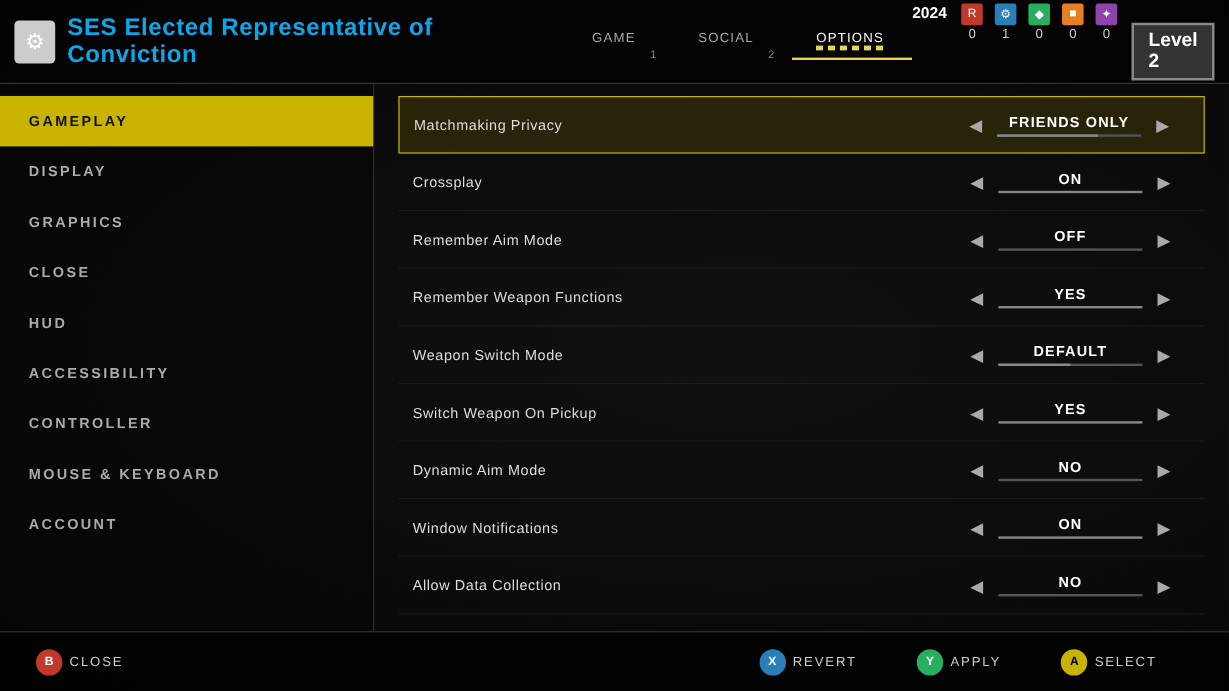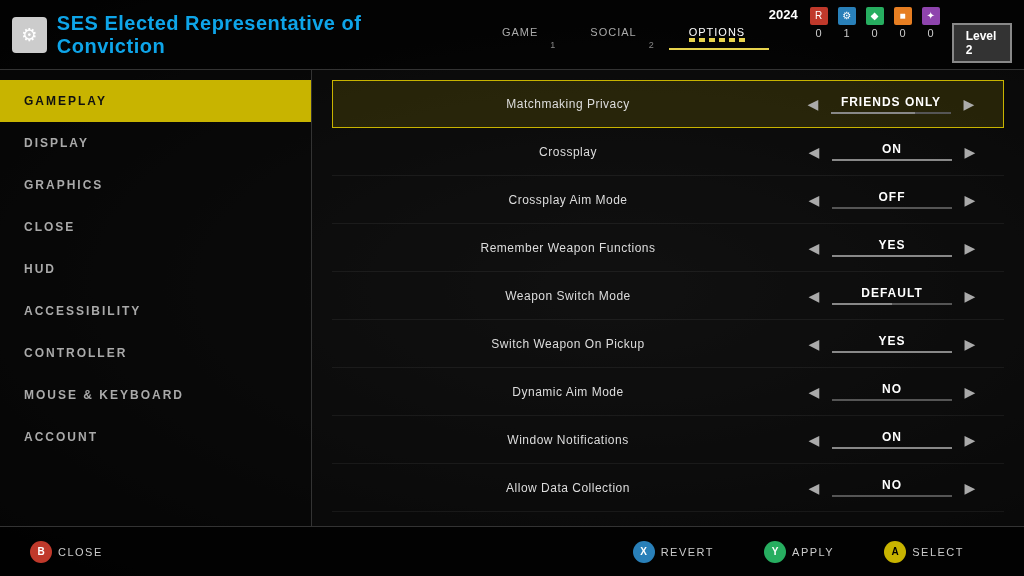--- a/index.html
+++ b/index.html
@@ -129,21 +129,21 @@
 
     .stat-val {
       font-size: 11px;
       color: #ccc;
     }
 
     .level-badge {
       background: #333;
       border: 2px solid #888;
       padding: 4px 12px;
-      font-size: 12px;
+      font-size: 16px;
       font-weight: bold;
       color: #fff;
       margin-top: 16px;
     }
 
     
     .main-area {
       position: absolute;
       top: 70px;
       left: 0;
@@ -196,21 +196,20 @@
     .settings-row.highlighted {
       background: rgba(200, 180, 0, 0.15);
       border: 1px solid #c8b400;
     }
 
     .setting-label {
       flex: 1;
       font-size: 12px;
       letter-spacing: 0.5px;
       color: #ddd;
-      text-align: center;
     }
 
     .setting-control {
       display: flex;
       align-items: center;
       gap: 8px;
       min-width: 200px;
       justify-content: center;
     }
 
@@ -422,21 +421,21 @@
           <span class="setting-value">ON</span>
           <div class="value-bar">
               <div class="value-bar-fill" style="width:100%"></div>
             </div>
         </div>
         <div class="arrow-btn">▶</div>
       </div>
     </div>
 
     <div class="settings-row">
-      <span class="setting-label">Crossplay Aim Mode</span>
+      <span class="setting-label">Remember Aim Mode</span>
       <div class="setting-control">
         <div class="arrow-btn">◀</div>
         <div class="settings-value-wrapper">
           <span class="setting-value">OFF</span>
           <div class="value-bar">
               <div class="value-bar-fill" style="width:0%"></div>
             </div>
         </div>
         <div class="arrow-btn">▶</div>
       </div>

